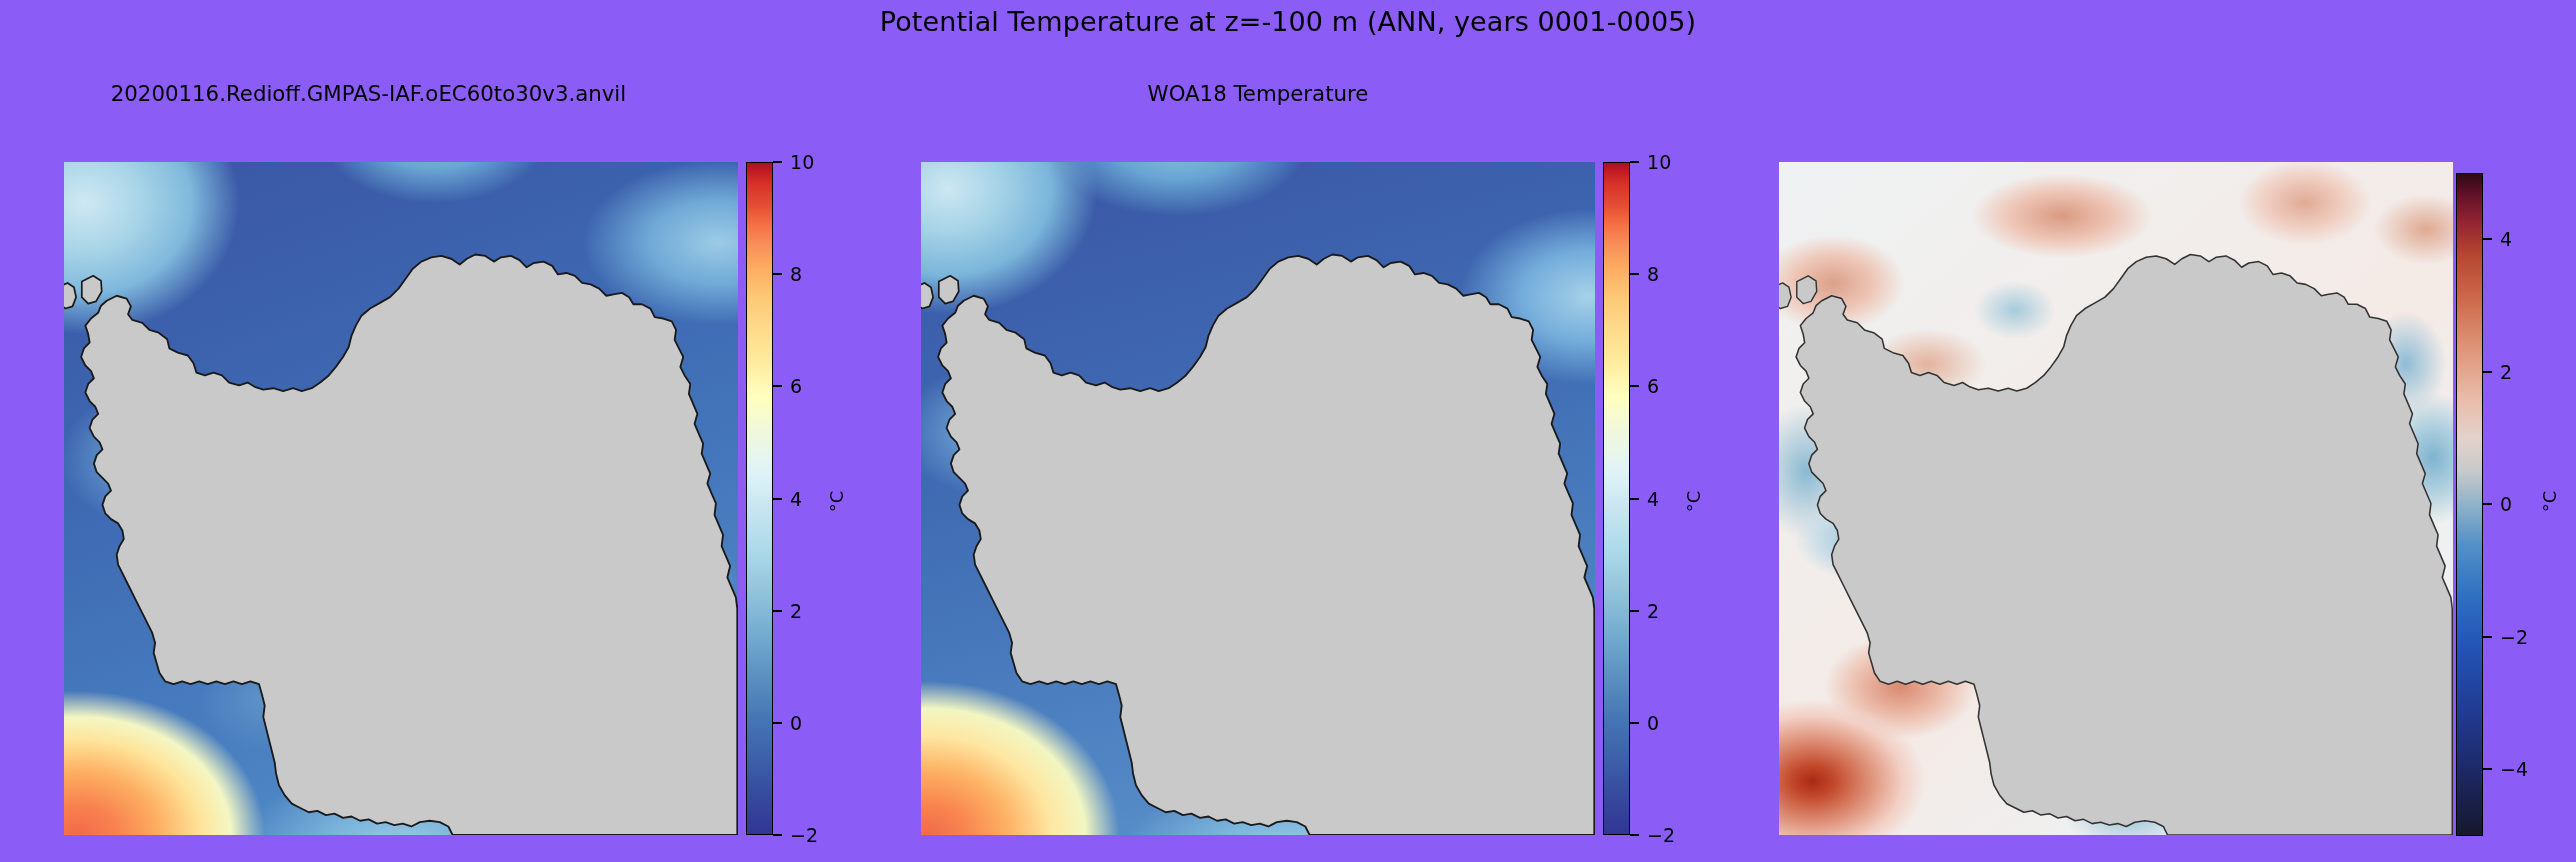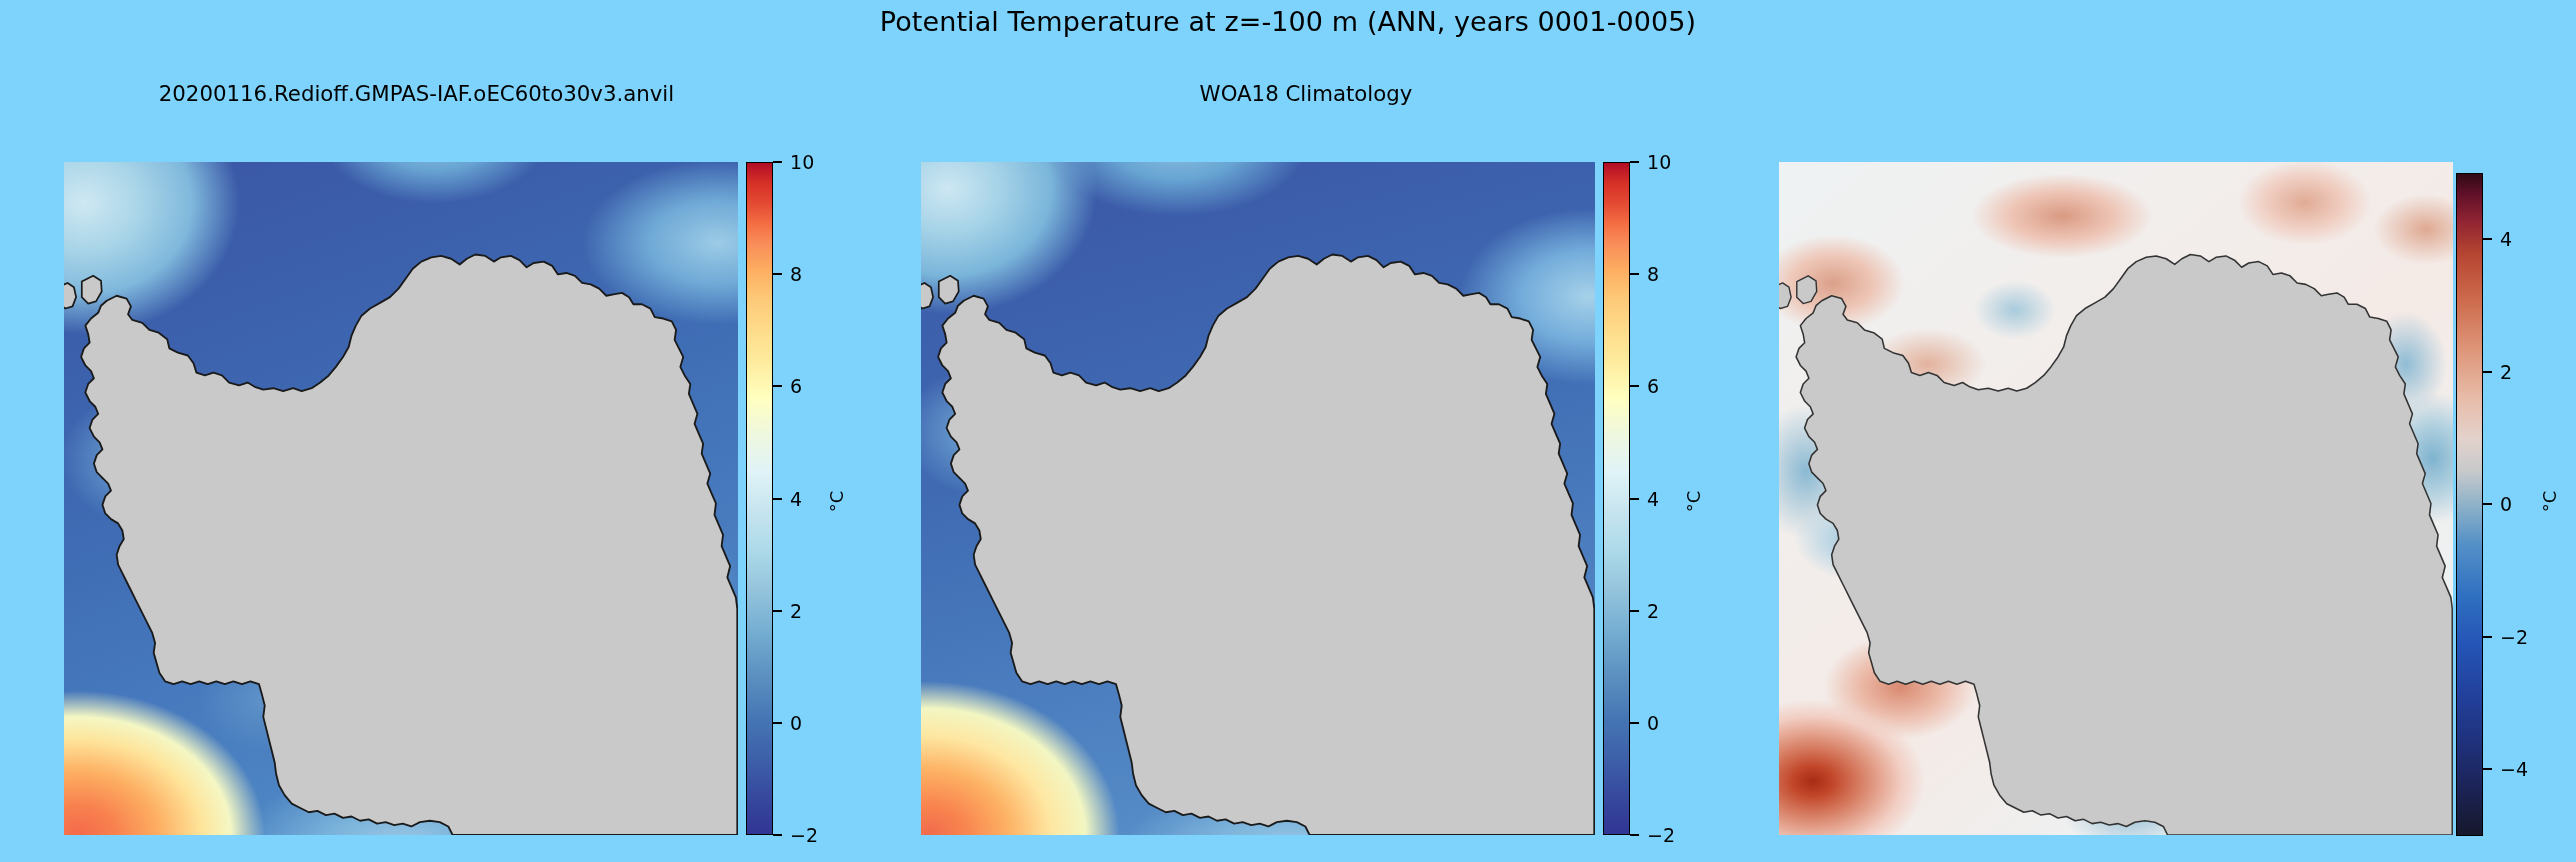--- a/index.html
+++ b/index.html
@@ -1,23 +1,23 @@
 <!DOCTYPE html>
 <html style="font-size:11.4px"><head>
 <meta charset="utf-8">
 <style>
   html,body{margin:0;padding:0;background:#ffffff;}
   body{width:2576px;height:862px;overflow:hidden;
        font-family:"DejaVu Sans","Liberation Sans",sans-serif;color:#000;}
-  .figure{position:relative;width:2576px;height:862px;background:#7dd3fc;}
+  .figure{position:relative;width:2576px;height:862px;background:#8b5cf6;}
 
   .suptitle{position:absolute;left:0;top:5.7px;width:2576px;text-align:center;
             font-size:27px;letter-spacing:0.1px;white-space:nowrap;}
 
-  .panel-title{position:absolute;text-align:center;font-size:21.3px;white-space:nowrap;margin-left:48px;}
+  .panel-title{position:absolute;text-align:center;font-size:21.3px;white-space:nowrap;}
 
   .axes{position:absolute;overflow:hidden;background:#ffffff;}
 
   
   .ocean-abs{position:absolute;inset:0;
     background:
       radial-gradient(ellipse 213px 164px at 2% 100%, #f4694a 0%, #f8814f 18%, #fdae61 38%, #fee49a 58%, #f4f7c4 72%, rgba(224,243,235,0) 88%),
       radial-gradient(ellipse 149px 107px at 100% 101%, #fdbe6f 0%, #fee08b 28%, #fdf6b4 52%, rgba(235,247,226,0) 80%),
       radial-gradient(ellipse 185px 157px at 3% 6%, #cfe8f2 0%, #a9d5e8 30%, #7fb8dc 58%, rgba(90,150,200,0) 84%),
       radial-gradient(ellipse 142px 85px at 55% -4%, #8ec0e0 0%, #6aa6d4 40%, rgba(70,120,185,0) 80%),
@@ -164,21 +164,21 @@
         <span class="mark"></span>
         <span class="lbl">0</span>
       </div>
     <div class="tick" style="top:673px;">
         <span class="mark"></span>
         <span class="lbl">−2</span>
       </div>
   </div>
   <div class="cb-unit" style="left:826px;top:491px;">°C</div>
 
-  <div class="panel-title" style="left:921px;top:81px;width:674px;">WOA18 Climatology</div>
+  <div class="panel-title" style="left:921px;top:81px;width:674px;">WOA18 Temperature</div>
 
   <div class="axes" style="left:921px;top:162px;width:674px;height:673px;">
     <div class="ocean-abs v2"></div>
     <div class="land">
       <svg viewBox="0 0 947 946" preserveAspectRatio="none">
         <path class="isl" d="M -13 178 L 5 170 L 14 176 L 17 190 L 12 203 L 2 206 L -8 199 Z"></path>
         <path class="isl" d="M 25 168 L 41 160 L 52 167 L 53 182 L 45 196 L 34 199 L 25 190 Z"></path>
         <path class="cont" d="M 60 195 L 74 188 L 88 192 L 94 203 L 90 214 L 96 222 L 110 226 L 120 236
              L 133 240 L 145 249 L 148 262 L 160 268 L 174 272 L 182 283 L 186 296
              L 198 300 L 210 296 L 222 300 L 232 310 L 246 314 L 258 310 L 268 316

